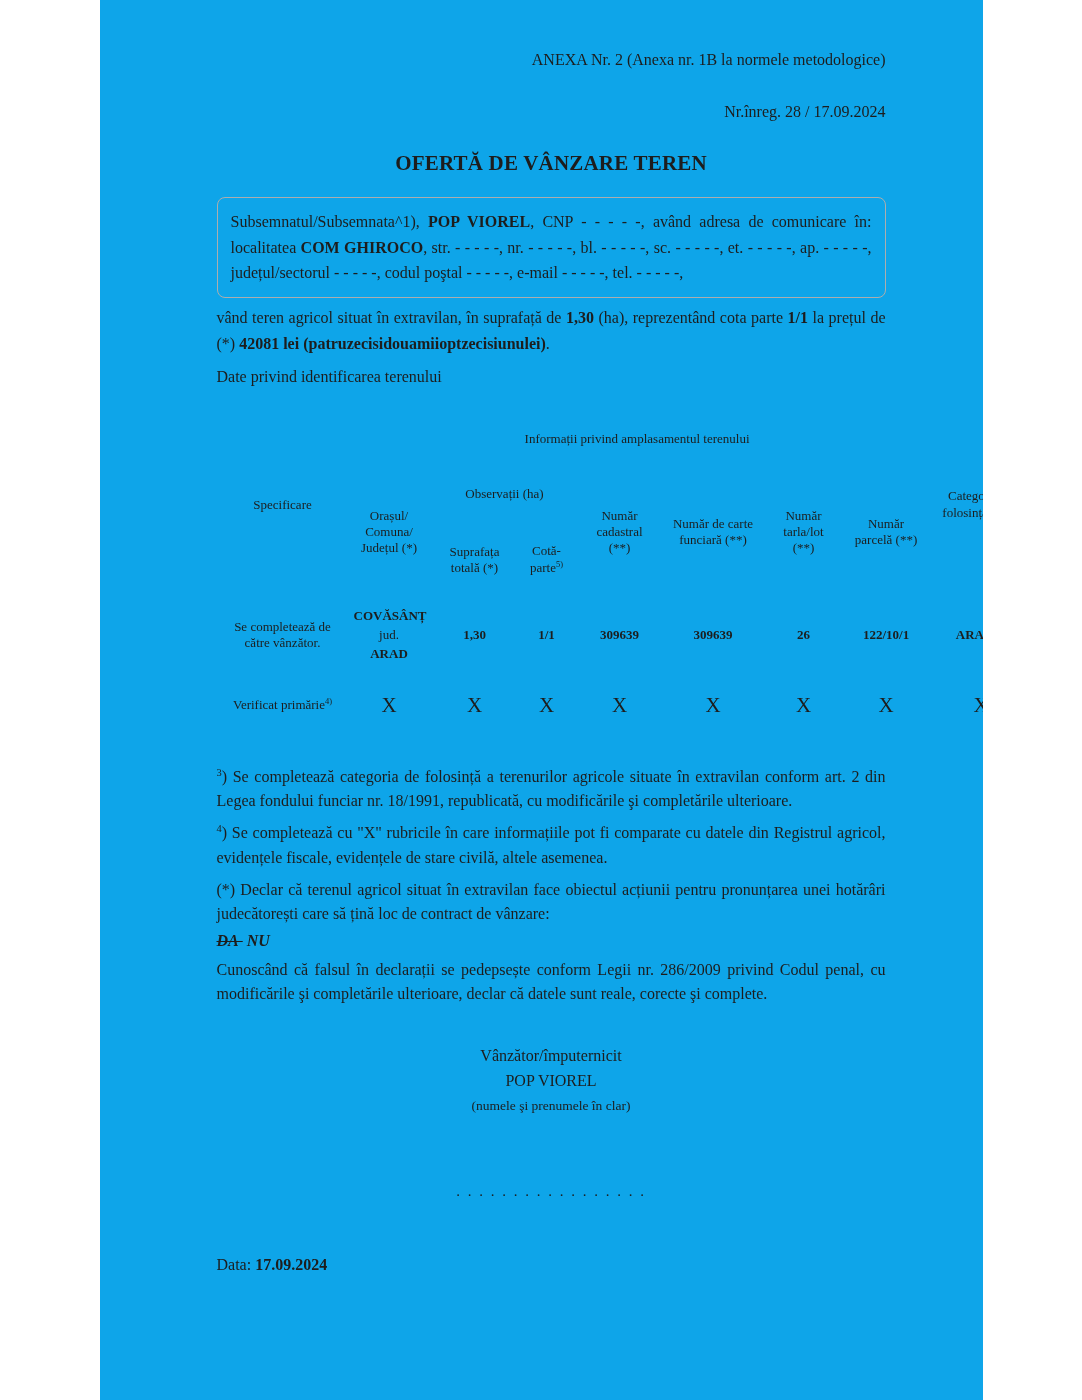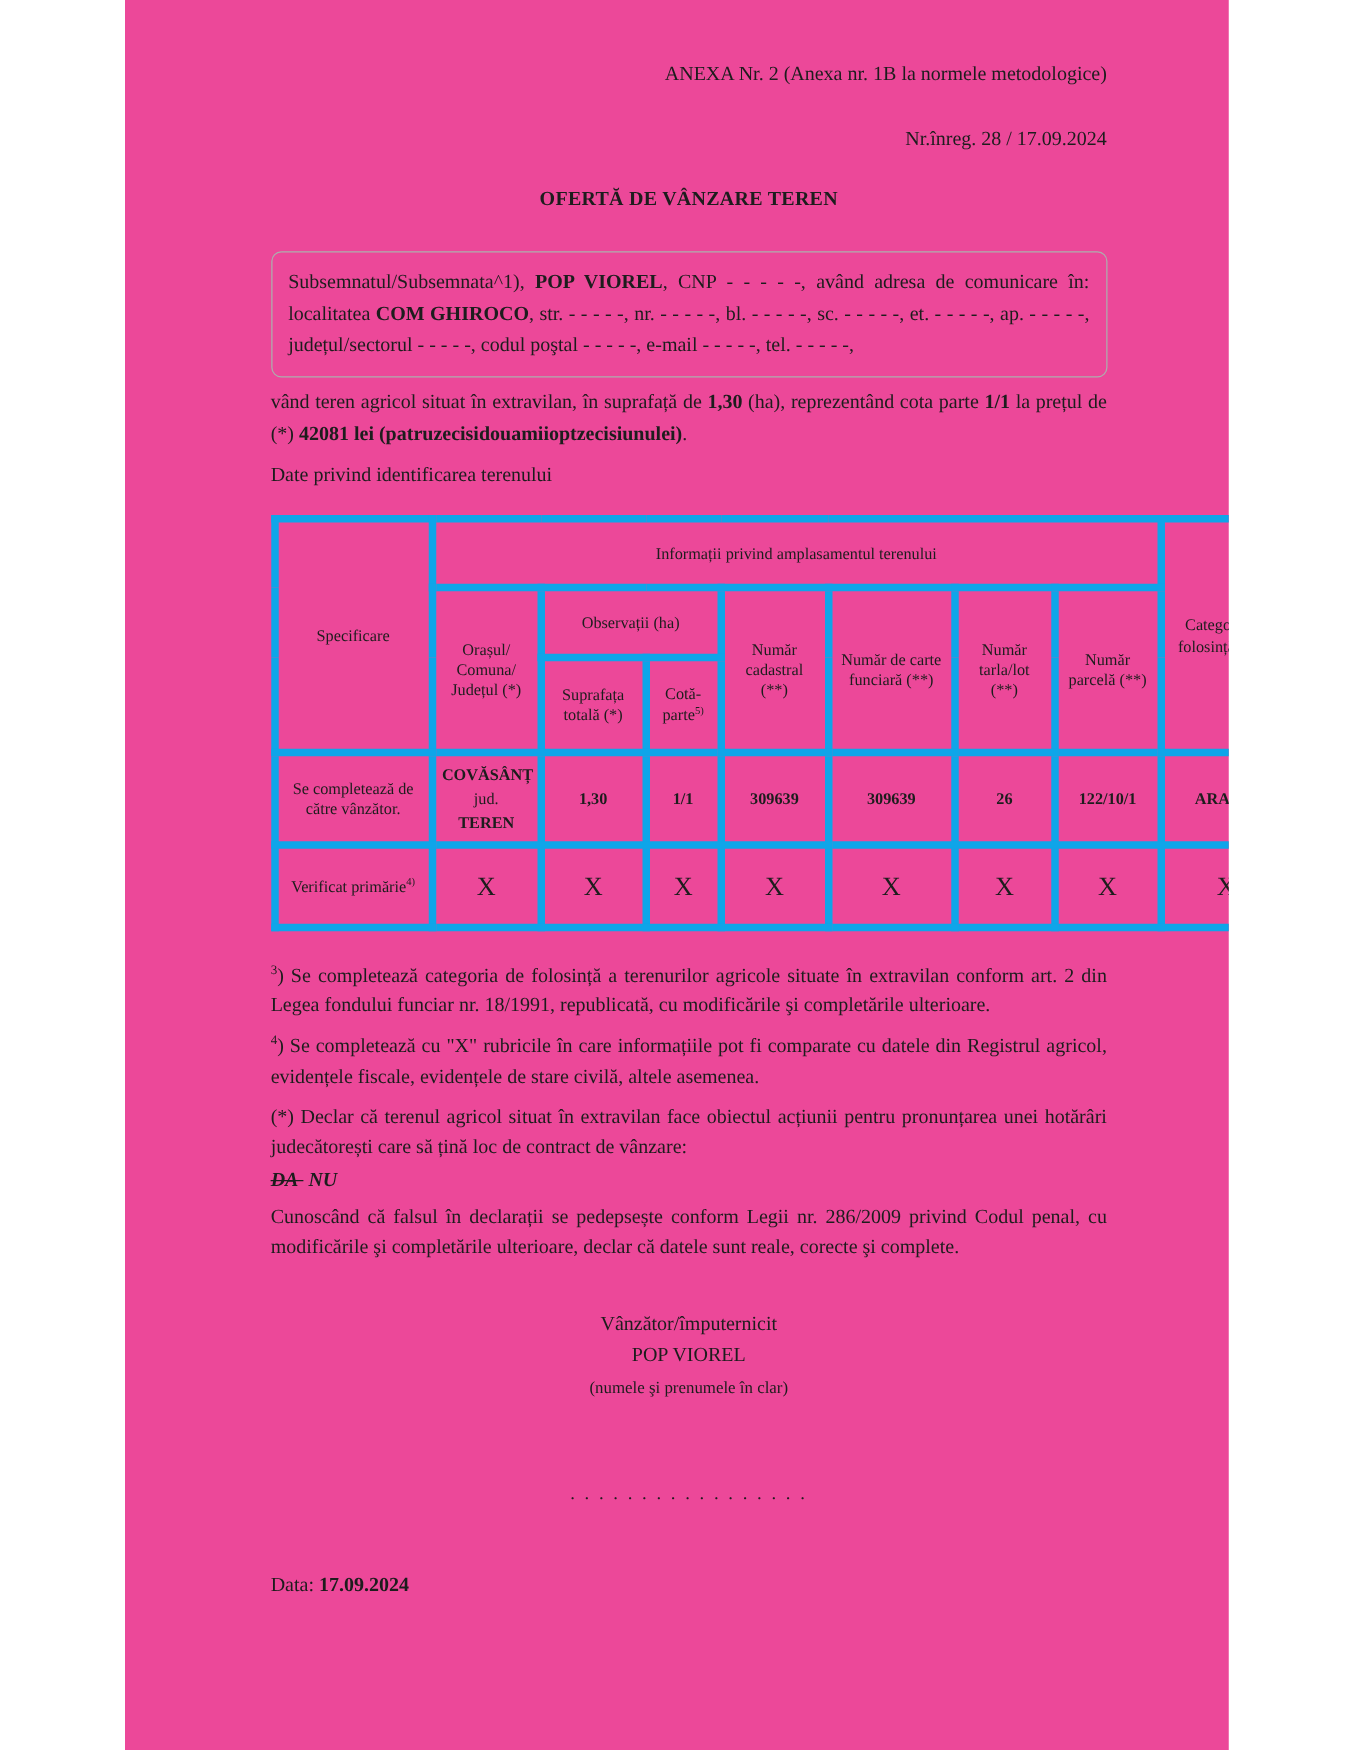--- a/index.html
+++ b/index.html
@@ -1,34 +1,34 @@
 <!DOCTYPE html>
 <html><head>
 <meta charset="utf-8">
 <style>
   html, body { margin: 0; padding: 0; background: #ffffff; }
   .page {
     position: relative;
     width: 883px;
     height: 1400px;
     margin: 0 auto;
-    background: #ec4899;
+    background: #0ea5e9;
     box-sizing: border-box;
     padding: 50px 97px 0 117px;
     font-family: "Liberation Serif", serif;
     color: #1d1d1d;
     overflow: hidden;
   }
   .hdr-right { text-align: right; font-size: 16px; line-height: 1.3; }
   .reg-line { margin-top: 31px; }
   .doc-title {
     text-align: center;
-    font-size: 16px;
+    font-size: 21px;
     font-weight: bold;
-    margin: 28px 0 32px 0;
+    margin: 28px 0 21px 0;
     letter-spacing: 0.2px;
   }
   .intro-box {
     border: 1px solid #adadad;
     border-radius: 8px;
     padding: 11px 13px;
     font-size: 16px;
     line-height: 1.62;
     text-align: justify;
   }
@@ -122,21 +122,21 @@
     </tr>
     <tr class="h3">
       <td>Suprafața totală (*)</td>
       <td><span>Cotă-parte</span><sup>5)</sup></td>
     </tr>
     <tr class="d1">
       <td>Se completează de către vânzător.</td>
       <td>
         <span class="cellblock b">COVĂSÂNȚ</span>
         <span class="cellblock">jud.</span>
-        <span class="cellblock b">TEREN</span>
+        <span class="cellblock b">ARAD</span>
       </td>
       <td class="val">1,30</td>
       <td class="val">1/1</td>
       <td class="val">309639</td>
       <td class="val">309639</td>
       <td class="val">26</td>
       <td class="val">122/10/1</td>
       <td class="val">ARABIL</td>
       <td>- - - - - - -</td>
     </tr>

